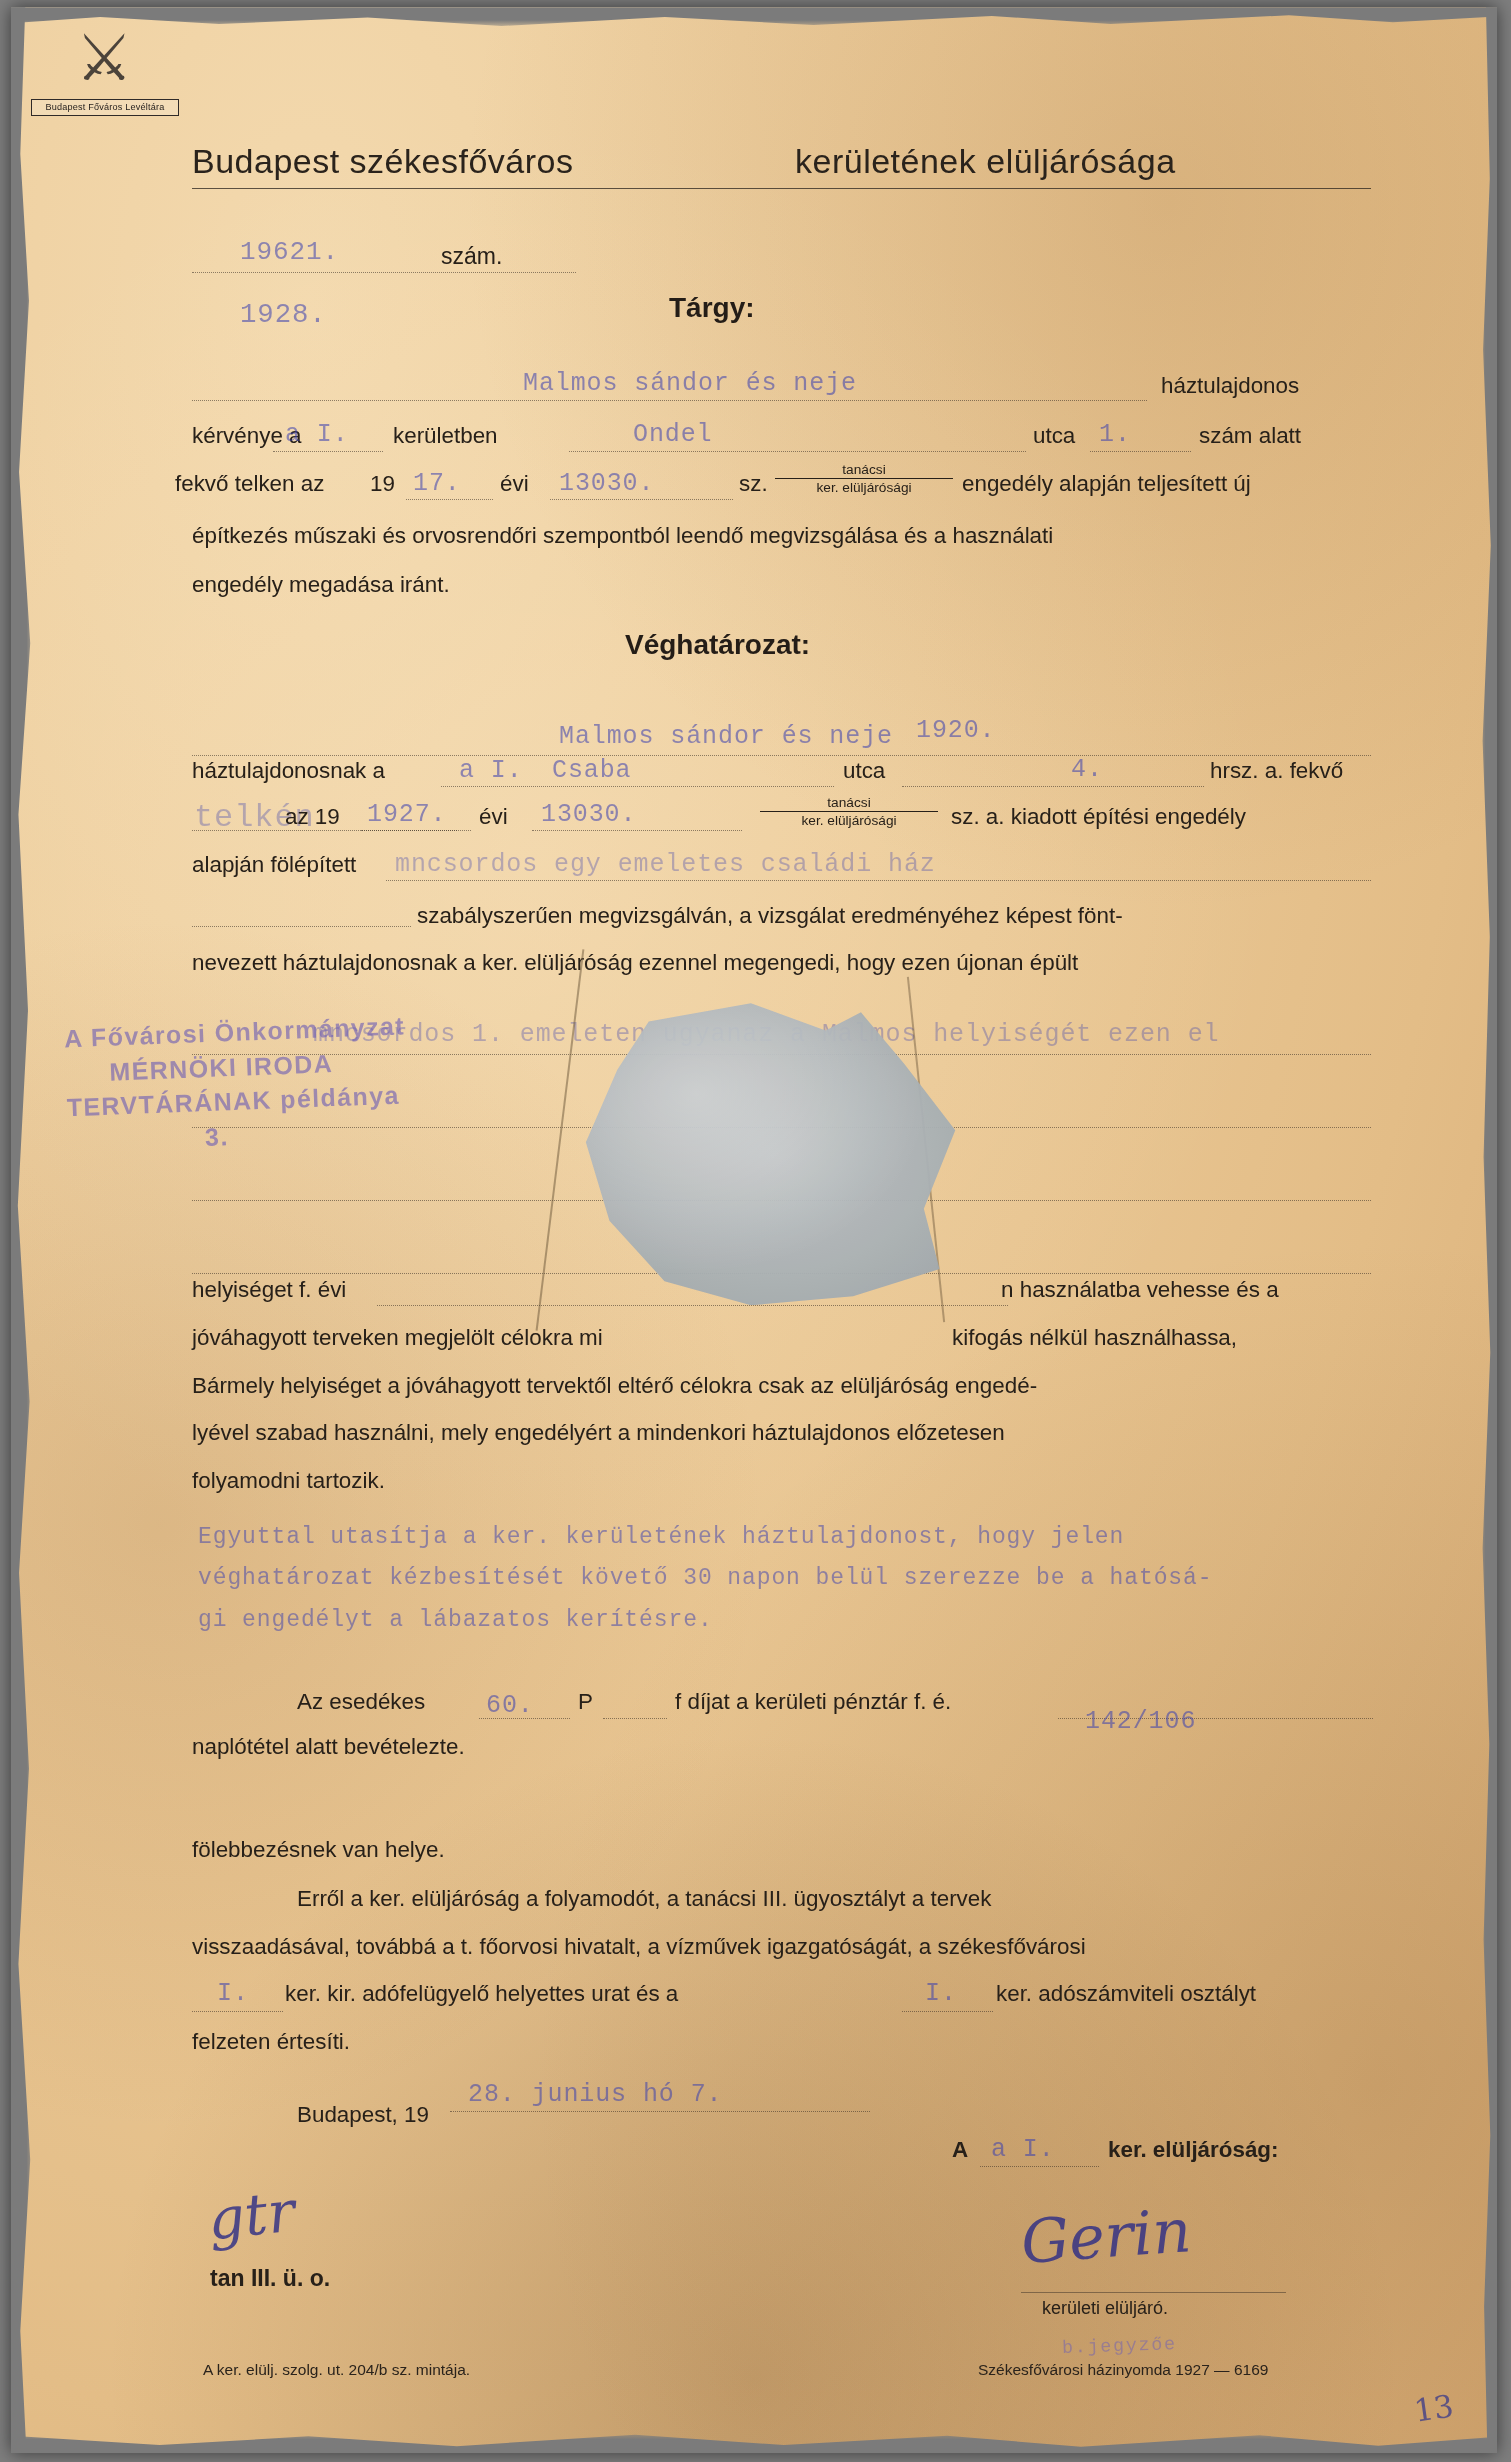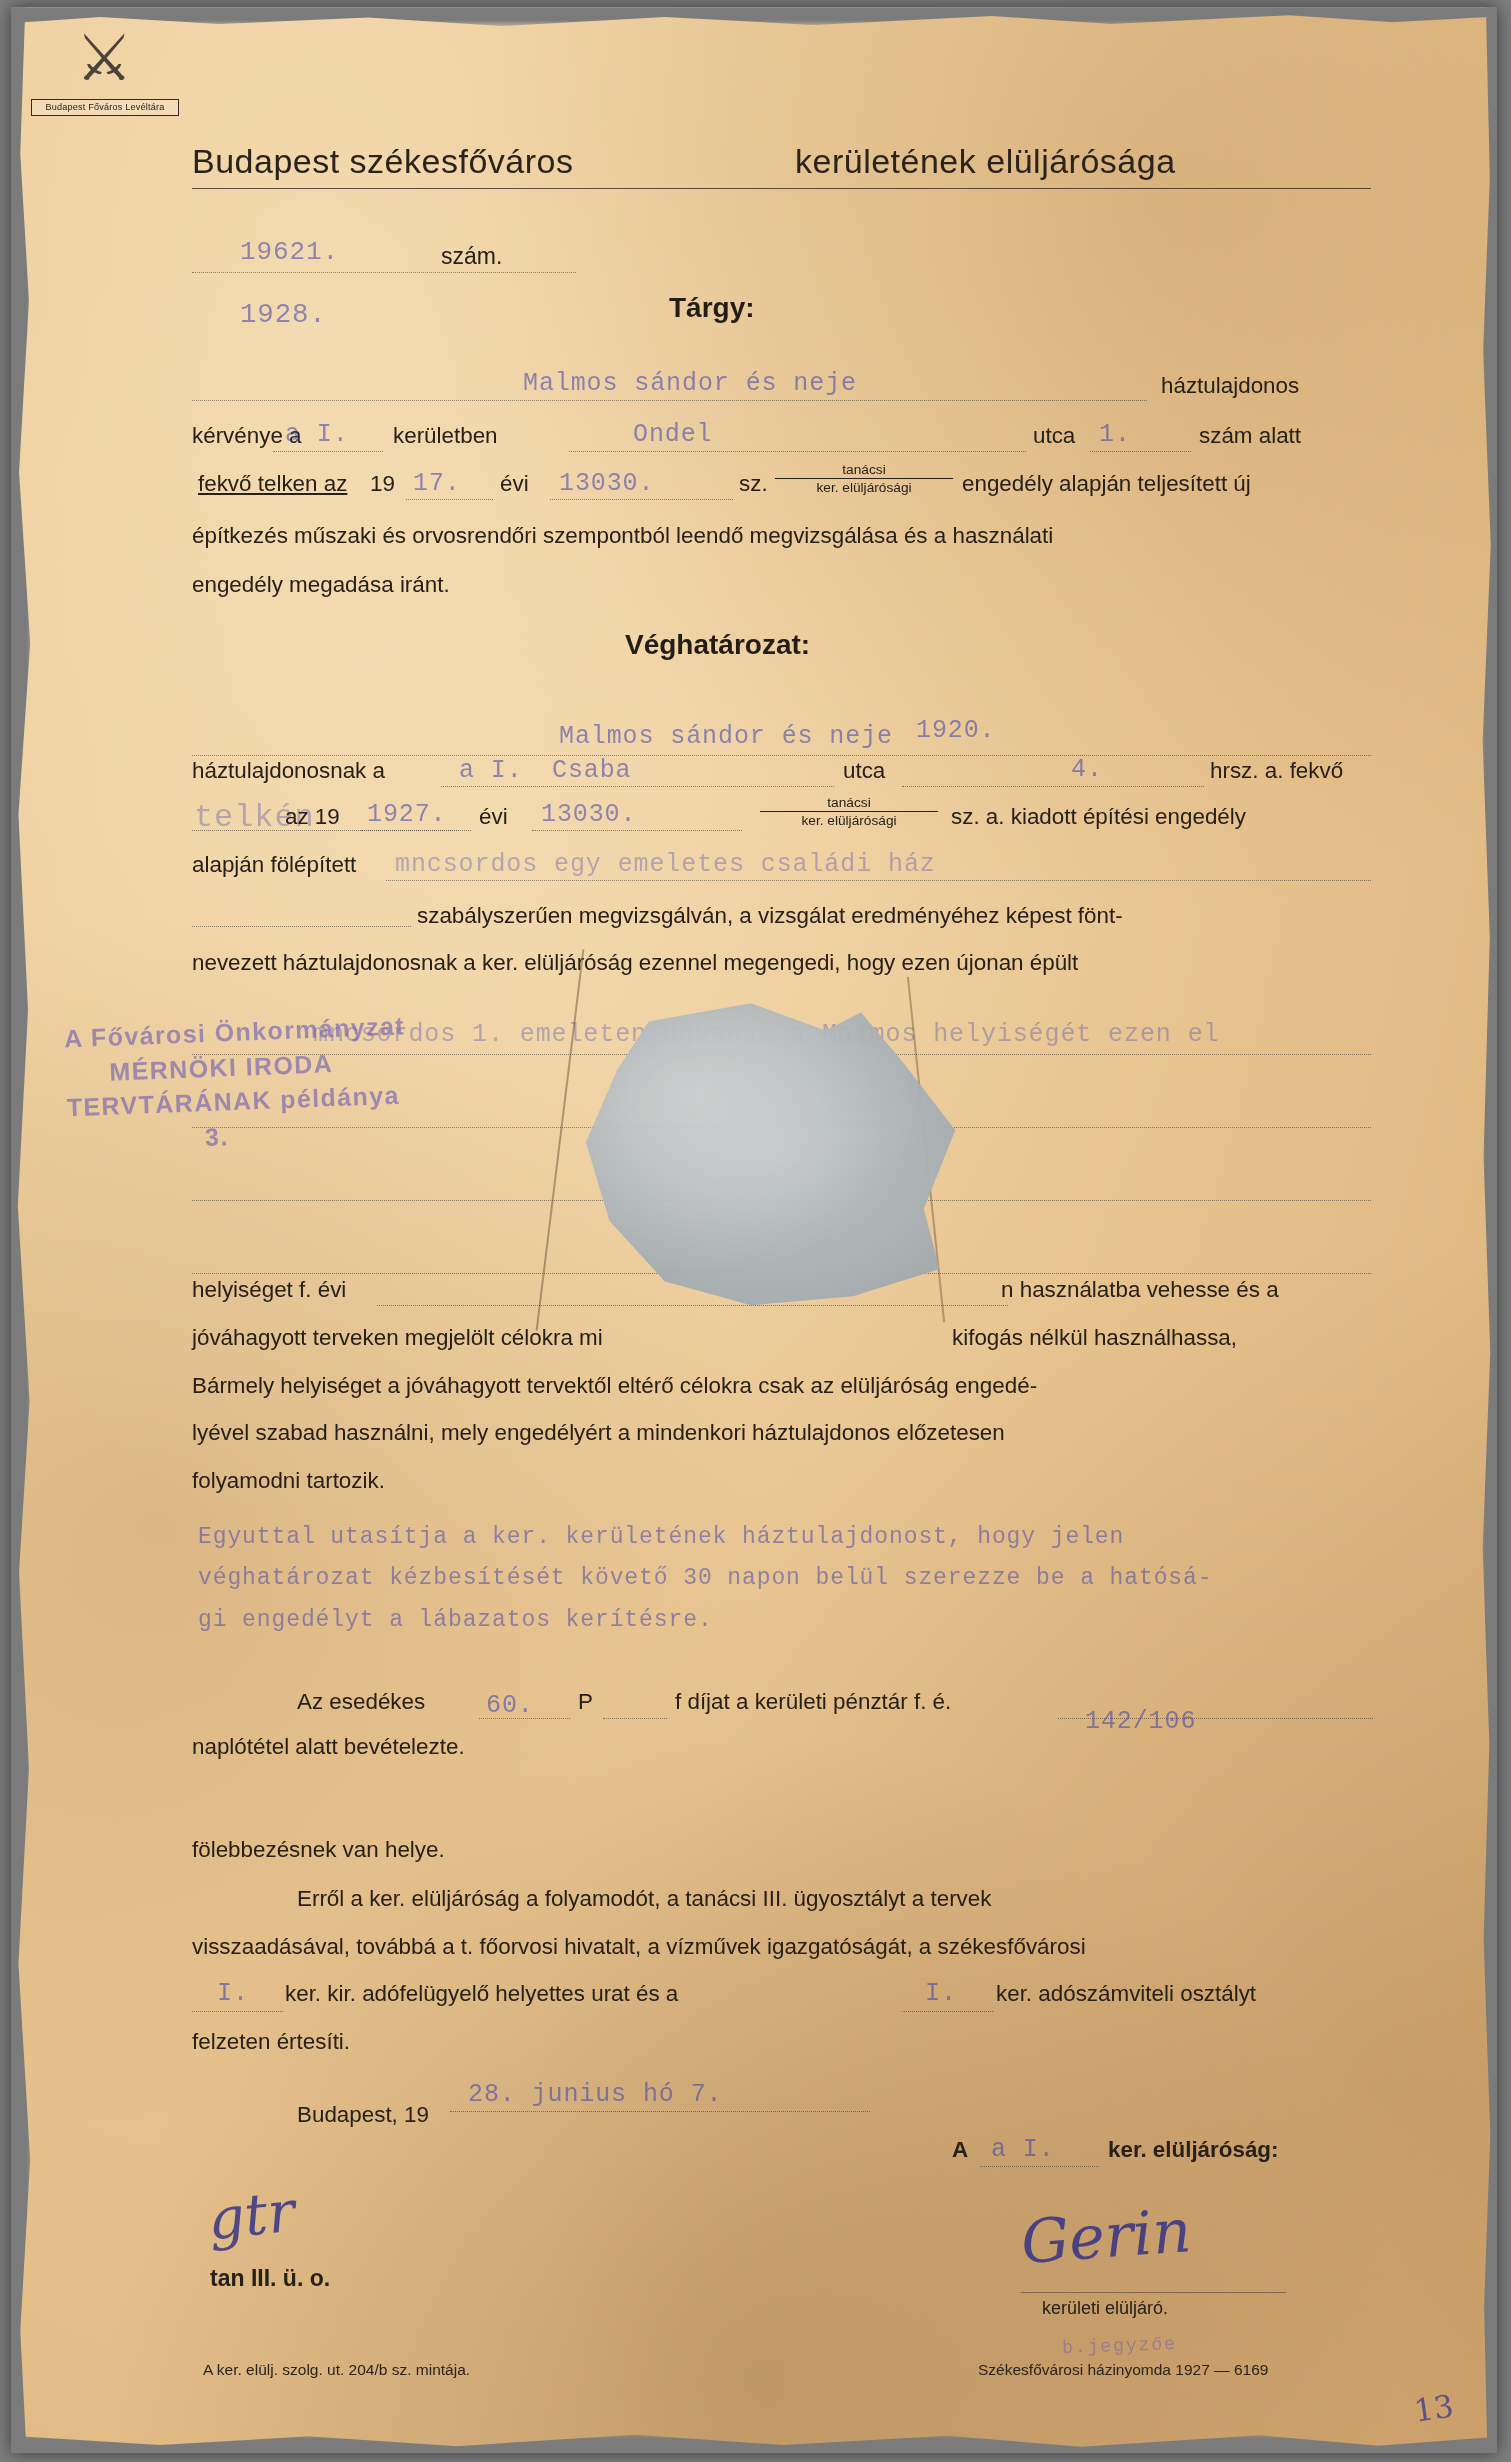--- a/index.html
+++ b/index.html
@@ -303,21 +303,21 @@
     <div class="dotline" style="left:262px; top:444px; width:110px;"></div>
     <div class="hand" style="left:274px; top:413px; font-size:25px;">a I.</div>
     <div class="body-line" style="left:382px; top:416px;">kerületben</div>
     <div class="dotline" style="left:558px; top:444px; width:457px;"></div>
     <div class="hand" style="left:622px; top:413px; font-size:25px;">Ondel</div>
     <div class="body-line" style="left:1022px; top:416px;">utca</div>
     <div class="dotline" style="left:1079px; top:444px; width:101px;"></div>
     <div class="hand" style="left:1088px; top:413px; font-size:25px;">1.</div>
     <div class="body-line" style="left:1188px; top:416px;">szám alatt</div>
 
-    <div class="body-line" style="left:187px; top:464px;text-decoration:underline;">fekvő telken az</div>
+    <div class="body-line" style="left:164px; top:464px;">fekvő telken az</div>
     <div class="body-line" style="left:359px; top:464px;">19</div>
     <div class="dotline" style="left:395px; top:492px; width:87px;"></div>
     <div class="hand" style="left:402px; top:462px; font-size:25px;">17.</div>
     <div class="body-line" style="left:489px; top:464px;">évi</div>
     <div class="dotline" style="left:539px; top:492px; width:183px;"></div>
     <div class="hand" style="left:548px; top:462px; font-size:25px;">13030.</div>
     <div class="body-line" style="left:728px; top:464px;">sz.</div>
     <div class="frac" style="left:764px; top:455px; width:178px;">
       <span class="num">tanácsi</span>
       <span class="den">ker. elüljárósági</span>

